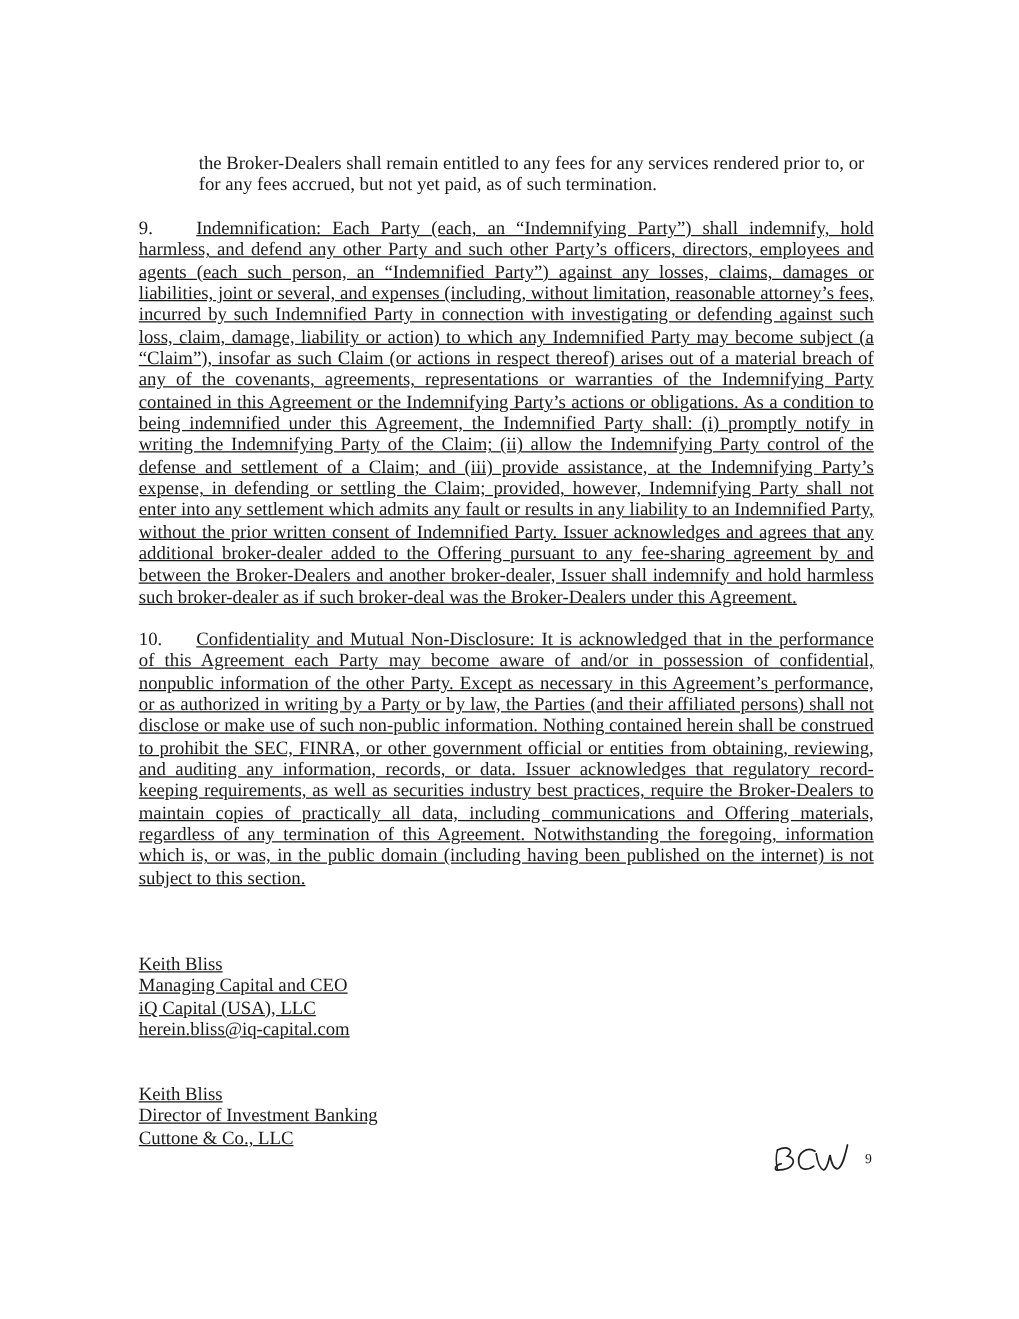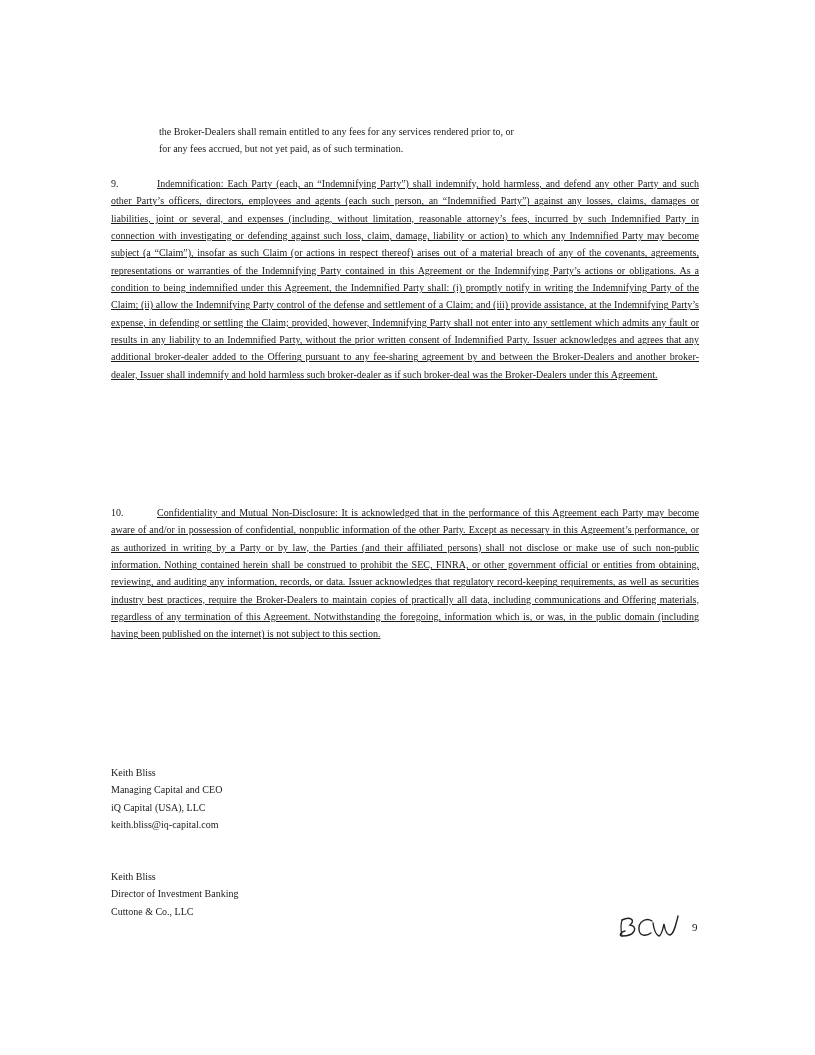--- a/index.html
+++ b/index.html
@@ -15,21 +15,21 @@
       font-family: "Liberation Serif", serif;
       color: #1a1a1a;
     }
     .page {
       position: absolute;
       left: 0; top: 0;
       width: 815px; height: 1055px;
       background: #ffffff;
     }
     .text {
-      font-size: 10px;
+      font-size: 15px;
       line-height: 17.35px;
     }
     .para {
       position: absolute;
       left: 111px;
       width: 588px;
       text-align: justify;
       text-align-last: left;
       text-decoration: underline;
     }
@@ -40,20 +40,21 @@
     .cont {
       position: absolute;
       left: 159px;
       width: 540px;
       text-align: left;
     }
     .addr {
       position: absolute;
       left: 111px;
       width: 360px;
+      text-decoration: underline;
     }
     .addr div { white-space: pre; }
     .sig {
       position: absolute;
       left: 616px;
       top: 912px;
       width: 72px;
       height: 32px;
     }
     .pagenum {
@@ -79,21 +80,21 @@
 
   <div class="para text" style="top:504px;">
     <span class="num">10.</span><span>Confidentiality and Mutual Non-Disclosure: It is acknowledged that in the performance of this Agreement each Party may become aware of and/or in possession of confidential, nonpublic information of the other Party. Except as necessary in this Agreement’s performance, or as authorized in writing by a Party or by law, the Parties (and their affiliated persons) shall not disclose or make use of such non-public information. Nothing contained herein shall be construed to prohibit the SEC, FINRA, or other government official or entities from obtaining, reviewing, and auditing any information, records, or data. Issuer acknowledges that regulatory record-keeping requirements, as well as securities industry best practices, require the Broker-Dealers to maintain copies of practically all data, including communications and Offering materials, regardless of any termination of this Agreement. Notwithstanding the foregoing, information which is, or was, in the public domain (including having been published on the internet) is not subject to this section.</span>
   </div>
 
 
   <div class="addr text" style="top:764px;">
     <div>Keith Bliss</div>
     <div>Managing Capital and CEO</div>
     <div>iQ Capital (USA), LLC</div>
-    <div>keith.bliss@iq-capital.com</div>
+    <div>herein.bliss@iq-capital.com</div>
   </div>
 
   <div class="addr text" style="top:868px;">
     <div>Keith Bliss</div>
     <div>Director of Investment Banking</div>
     <div>Cuttone &amp; Co., LLC</div>
   </div>
 
   <svg class="sig" viewBox="0 0 72 32" aria-label="BCW">
     <title>BCW</title>

